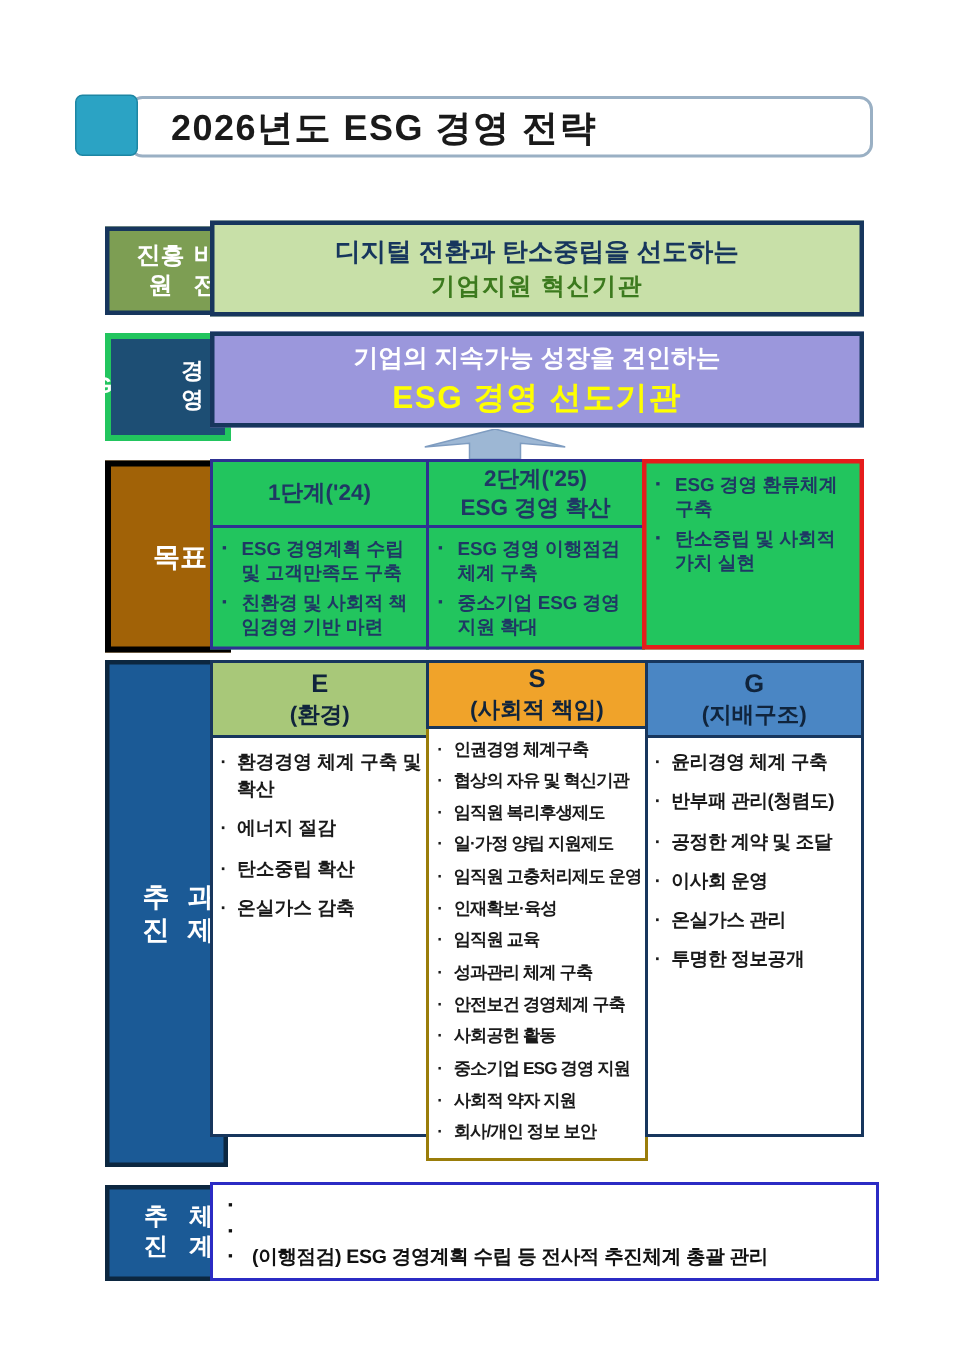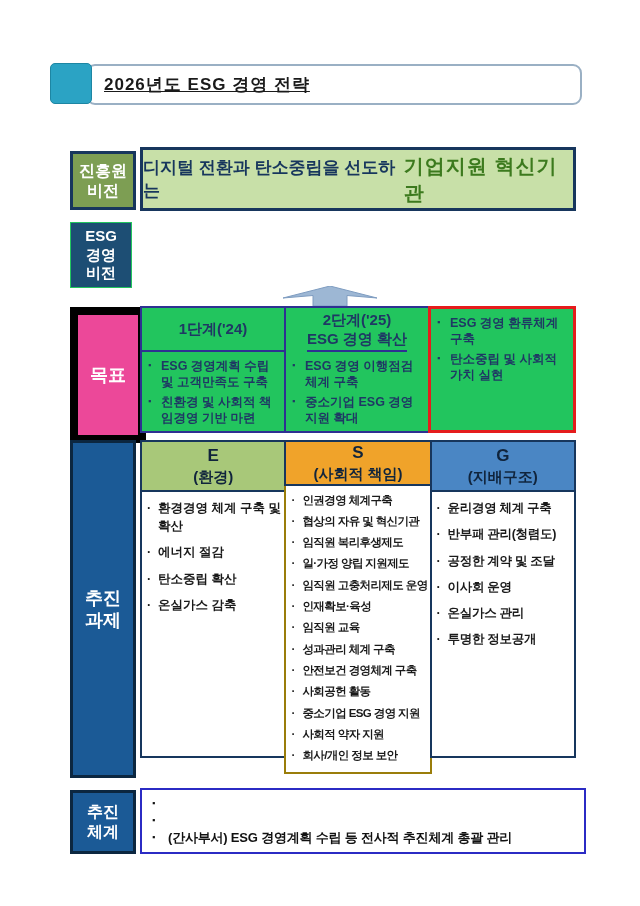--- a/index.html
+++ b/index.html
@@ -4,52 +4,52 @@
 <style>
   html,body{margin:0;padding:0;background:#ffffff;}
   body{font-family:"Liberation Sans","DejaVu Sans",sans-serif;}
   .page{position:relative;width:640px;height:906px;background:#ffffff;overflow:hidden;}
 
   
   .title-square{position:absolute;left:50px;top:63px;width:40px;height:39px;
     background:#2ba3c4;border:1px solid #1d86a3;border-radius:5px;z-index:2;}
   .title-box{position:absolute;left:86px;top:64px;width:492px;height:37px;
     border:2px solid #9ab0c4;border-radius:9px;background:#fff;display:flex;align-items:center;}
-  .title-box span{margin-left:16px;font-size:17px;font-weight:bold;color:#1a1a1a;letter-spacing:1px;text-decoration:underline;}
-
-  
-  .side-label{position:absolute;left:70px;width:60px;display:flex;flex-direction:column;
-    justify-content:center;align-items:center;font-weight:bold;color:#ffffff;text-align:center;}
+  .title-box span{margin-left:26px;font-size:24px;font-weight:bold;color:#1a1a1a;letter-spacing:1px;}
+
+  
+  .side-label{position:absolute;left:70px;width:60px;display:flex;flex-direction:row;
+    justify-content:center;align-items:center;font-weight:bold;color:#ffffff;text-align:center;padding-left:16px;}
   .lbl-line{line-height:1.25;}
 
   .lbl-green{top:151px;height:53px;background:#7d9e53;border:3px solid #17365d;font-size:16px;}
-  .lbl-navy{top:222px;height:64px;background:#1d4e74;border:1px solid #22c55e;font-size:15px;}
-  .lbl-blue-goals{top:307px;height:120px;background:#ec4899;border:8px solid #000000;font-size:18px;justify-content:center;}
+  .lbl-navy{top:222px;height:64px;background:#1d4e74;border:4px solid #22c55e;font-size:15px;gap:46px;}
+  .lbl-blue-goals{top:307px;height:120px;background:#a16207;border:4px solid #000000;font-size:18px;justify-content:center;}
   .lbl-blue-tasks{top:440px;height:332px;background:#1b5a96;border:3px solid #0c2740;font-size:18px;}
   .lbl-blue-system{top:790px;height:58px;background:#1b5a96;border:3px solid #0c2740;font-size:16px;}
 
   
   .vision-box{position:absolute;left:140px;top:147px;width:430px;height:58px;
-    background:#c8e0a8;border:3px solid #17365d;display:flex;flex-direction:row;
+    background:#c8e0a8;border:3px solid #17365d;display:flex;flex-direction:column;
     justify-content:center;align-items:center;}
   .vision-box .v1{font-size:17px;font-weight:bold;color:#17365d;}
-  .vision-box .v2{font-size:20px;font-weight:bold;color:#3c7a1e;margin-top:2px;letter-spacing:1px;}
+  .vision-box .v2{font-size:16px;font-weight:bold;color:#3c7a1e;margin-top:2px;letter-spacing:1px;}
 
   .esg-vision-box{position:absolute;left:140px;top:221px;width:430px;height:58px;
     background:#9b97dc;border:3px solid #17365d;display:flex;flex-direction:column;
     justify-content:center;align-items:center;}
   .esg-vision-box .v1{font-size:16.5px;font-weight:bold;color:#ffffff;}
   .esg-vision-box .v2{font-size:21px;font-weight:bold;color:#ffff00;margin-top:1px;letter-spacing:1px;}
 
   .up-arrow{position:absolute;left:283px;top:286px;width:94px;height:20px;}
 
   
   .stages{position:absolute;left:140px;top:306px;width:436px;height:127px;display:flex;}
   .stage{flex:1;background:#22c55e;border:2px solid #2e3192;display:flex;flex-direction:column;}
-  .stage + .stage{margin-left:-2px;align-items:center;}
+  .stage + .stage{margin-left:-2px;}
   .stage.red{border:3px solid #e51c1c;position:relative;z-index:2;}
   .stage-head{height:44px;border-bottom:2px solid #2e3192;display:flex;flex-direction:column;
     justify-content:center;align-items:center;font-size:15px;font-weight:bold;color:#1f3864;line-height:1.3;}
   .stage-body{flex:1;padding:6px 4px 2px 6px;}
   .gitem{display:flex;font-size:12.5px;font-weight:bold;color:#1f3864;line-height:1.3;margin-bottom:3px;}
   .gitem .sq{flex:0 0 13px;font-size:9px;padding-top:2px;}
 
   
   .task-cols{position:absolute;left:140px;top:440px;width:436px;height:318px;display:flex;}
   .task-col{flex:1;display:flex;flex-direction:column;}
@@ -93,20 +93,24 @@
   <div class="vision-box">
     <div class="v1">디지털 전환과 탄소중립을 선도하는</div>
     <div class="v2">기업지원 혁신기관</div>
   </div>
 
   <div class="side-label lbl-navy">
       <div class="lbl-line">ESG</div>
       <div class="lbl-line">경영</div>
       <div class="lbl-line">비전</div>
     </div>
+  <div class="esg-vision-box">
+    <div class="v1">기업의 지속가능 성장을 견인하는</div>
+    <div class="v2">ESG 경영 선도기관</div>
+  </div>
 
   <svg class="up-arrow" viewBox="0 0 94 20" preserveAspectRatio="none">
     <polygon points="47,0 94,12 64,9.5 64,20 30,20 30,9.5 0,12" fill="#9db7d4" stroke="#7e9cc0" stroke-width="1"></polygon>
   </svg>
 
   <div class="side-label lbl-blue-goals">
     <div class="lbl-line">목표</div>
   </div>
   <div class="stages">
     <div class="stage">
@@ -283,17 +287,17 @@
     </div>
   <div class="system-box">
       <div class="sitem">
         <span class="sq">▪</span>
       </div>
       <div class="sitem">
         <span class="sq">▪</span>
       </div>
       <div class="sitem">
         <span class="sq">▪</span>
-        <span>(간사부서) ESG 경영계획 수립 등 전사적 추진체계 총괄 관리</span>
+        <span>(이행점검) ESG 경영계획 수립 등 전사적 추진체계 총괄 관리</span>
       </div>
     </div>
 
 </div>
 
 </body></html>

